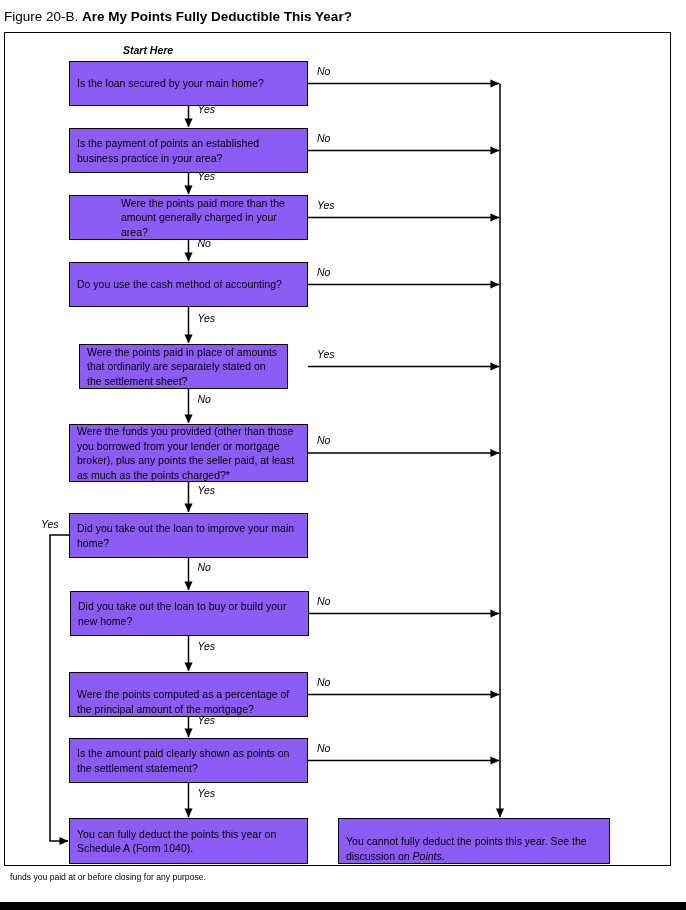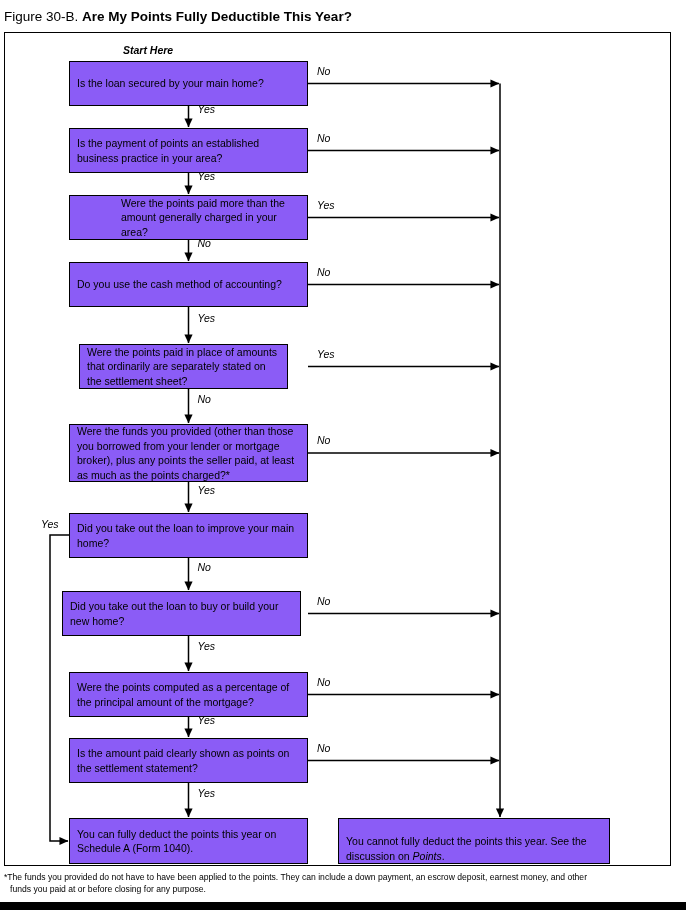--- a/index.html
+++ b/index.html
@@ -45,21 +45,21 @@
     font-size:8.6px;line-height:11.5px;
   }
   #footnote .ft-line{display:block;}
   #footnote .ft-indent{padding-left:6px;}
   #bottom-bar{position:absolute;left:0;top:902px;width:686px;height:8px;background:#000;}
 </style>
 </head>
 <body>
 
 <div id="figure-title">
-  <span class="fig-num">Figure 30-B.</span>
+  <span class="fig-num">Figure 20-B.</span>
   <span class="fig-name">Are My Points Fully Deductible This Year?</span>
 </div>
 
 <div id="chart-frame"></div>
 
 <svg id="flow-svg" viewBox="0 0 686 910">
   <defs>
     <marker id="arrow" viewBox="0 0 10 10" refX="9.2" refY="5" markerWidth="6.2" markerHeight="6.2" orient="auto-start-reverse">
       <path d="M 0 0.6 L 9.6 5 L 0 9.4 z" fill="#000"></path>
     </marker>
@@ -128,35 +128,34 @@
     </div>
     <div class="node-box" style="left: 79px; top: 344px; width: 209px; height: 45px;">
       <div class="node-text">Were the points paid in place of amounts that ordinarily are separately stated on the settlement sheet?</div>
     </div>
     <div class="node-box" style="left: 69px; top: 424px; width: 239px; height: 58px;">
       <div class="node-text">Were the funds you provided (other than those you borrowed from your lender or mortgage broker), plus any points the seller paid, at least as much as the points charged?*</div>
     </div>
     <div class="node-box" style="left: 69px; top: 513px; width: 239px; height: 45px;">
       <div class="node-text">Did you take out the loan to improve your main home?</div>
     </div>
-    <div class="node-box" style="left: 62px; top: 591px; width: 239px; height: 45px;">
+    <div class="node-box" style="left: 70px; top: 591px; width: 239px; height: 45px;">
       <div class="node-text">Did you take out the loan to buy or build your new home?</div>
     </div>
-    <div class="node-box" style="left: 69px; top: 672px; width: 239px; height: 45px;">
+    <div class="node-box" style="left: 69px; top: 672px; width: 239px; height: 45px; align-items: flex-end;">
       <div class="node-text">Were the points computed as a percentage of the principal amount of the mortgage?</div>
     </div>
     <div class="node-box" style="left: 69px; top: 738px; width: 239px; height: 45px;">
       <div class="node-text">Is the amount paid clearly shown as points on the settlement statement?</div>
     </div>
     <div class="node-box" style="left: 69px; top: 818px; width: 239px; height: 46px;">
       <div class="node-text">You can fully deduct the points this year on Schedule A (Form 1040).</div>
     </div>
     <div class="node-box" style="left: 338px; top: 818px; width: 272px; height: 46px; align-items: flex-end;">
       <div class="node-text">You cannot fully deduct the points this year. See the discussion on <i>Points</i>.</div>
     </div>
   </div>
 
 <div id="footnote">
-  <span class="ft-line">*The funds you provided do not have to have been applied to the points. They can include a down payment, an escrow deposit, earnest money, and other</span>
   <span class="ft-line ft-indent">funds you paid at or before closing for any purpose.</span>
 </div>
 
 <div id="bottom-bar"></div>
 
 </body></html>

